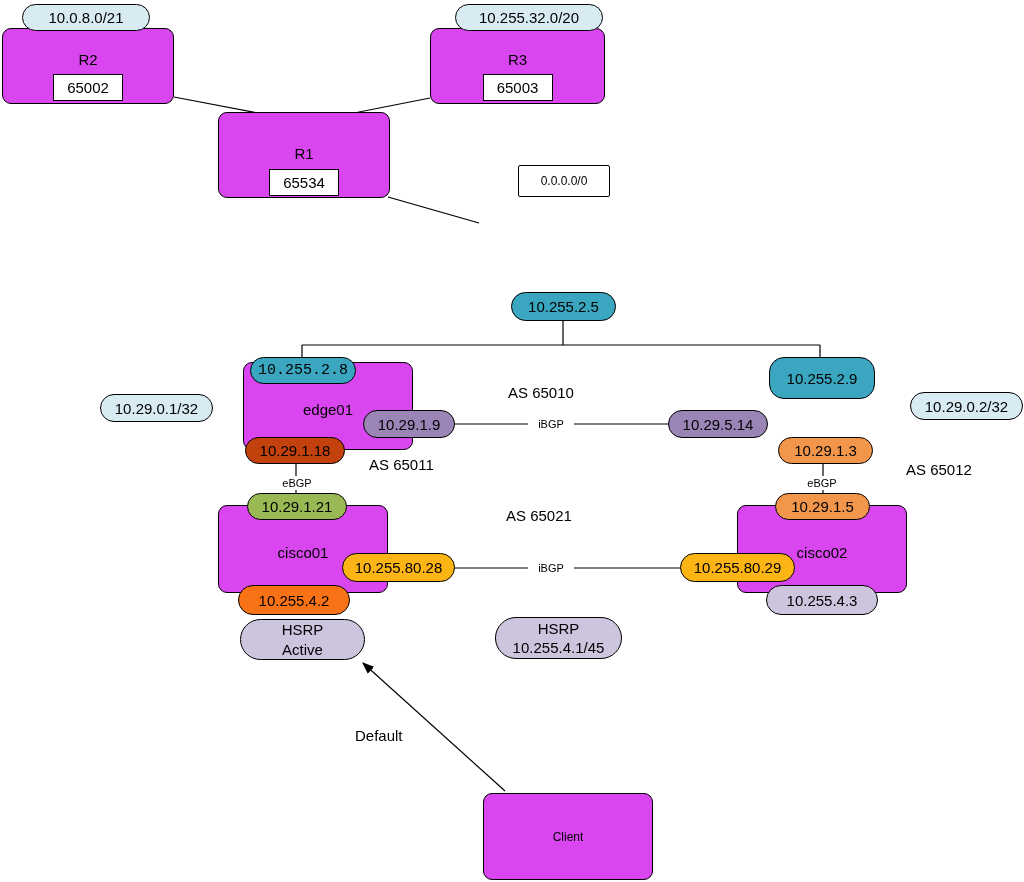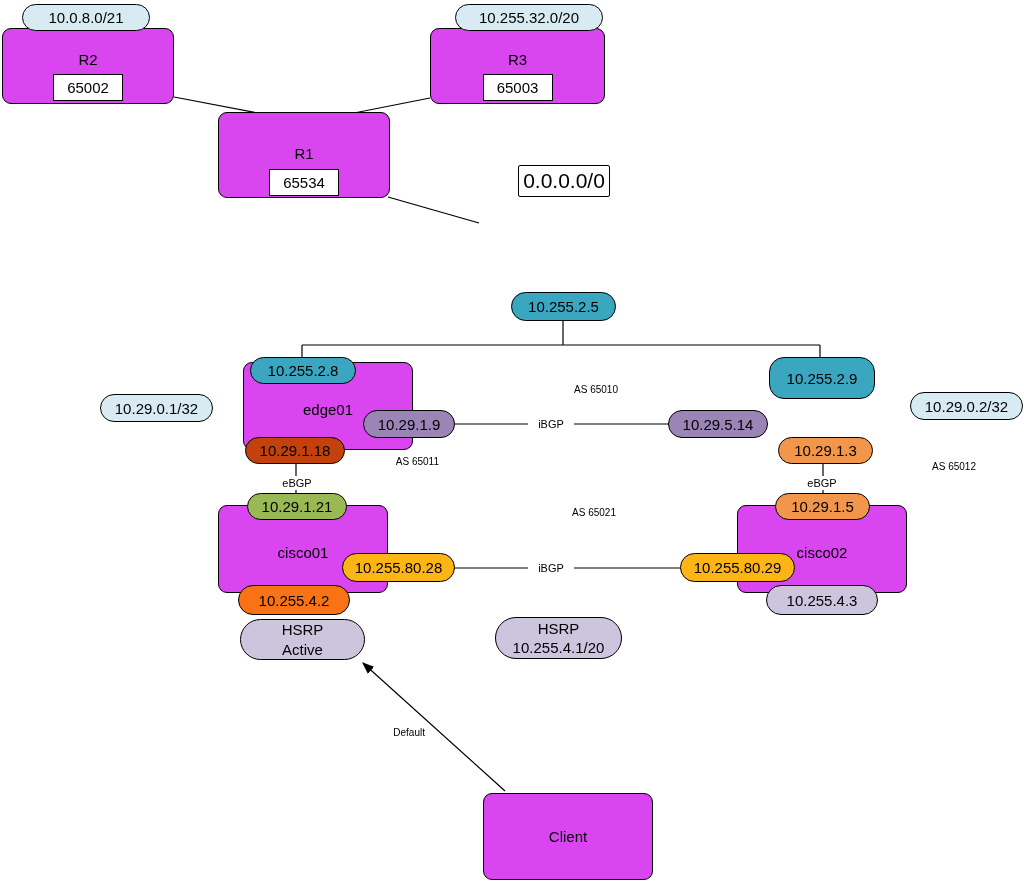--- a/index.html
+++ b/index.html
@@ -9,26 +9,26 @@
   .wires { position:absolute; left:0; top:0; width:1024px; height:882px; }
   .node-box { position:absolute; background:#d946ef; border:1.4px solid #000; border-radius:9px; }
   .box-label { position:absolute; left:0; right:0; text-align:center; font-size:15px; }
   .asn-box { position:absolute; left:50%; transform:translateX(-50%); width:70px; height:27px;
              border:1.3px solid #000; background:#fff; display:flex; align-items:center;
              justify-content:center; font-size:15px; }
   .pill { position:absolute; border:1.4px solid #000; border-radius:15px; display:flex;
           align-items:center; justify-content:center; font-size:15px; background:#fff; }
   .pill.two-line { flex-direction:column; line-height:1.28; border-radius:22px; }
   .rect-label { position:absolute; border:1.3px solid #000; background:#fff; display:flex;
-                align-items:center; justify-content:center; font-size:21px; border-radius:2px; }
-  .float-label { position:absolute; font-size:10px; text-align:right; }
+                align-items:center; justify-content:center; font-size:12px; border-radius:2px; }
+  .float-label { position:absolute; font-size:15px; text-align:left; }
   .small-label { position:absolute; font-size:11px; background:#fff; text-align:center;
                  line-height:14px; padding:0 1px; }
   .center-label { position:absolute; left:0; top:0; right:0; bottom:0; display:flex;
-                  align-items:center; justify-content:center; font-size:15px; }
+                  align-items:center; justify-content:center; font-size:12px; }
 </style>
 </head>
 <body>
 
 <div class="canvas">
 
   <svg class="wires" viewBox="0 0 1024 882" xmlns="http://www.w3.org/2000/svg">
     <defs>
       <marker id="arrowhead" markerWidth="11" markerHeight="9" refX="9" refY="4" orient="auto">
         <path d="M0,0 L10,4 L0,8 z" fill="#000"></path>
@@ -84,21 +84,21 @@
   <div class="node-box" style="left:483px; top:793px; width:170px; height:87px;">
     <div class="center-label">Client</div>
   </div>
 
   <div class="pill" style="left: 22px; top: 4px; width: 128px; height: 27px; background-color: rgb(216, 235, 243);">10.0.8.0/21</div>
 
   <div class="pill" style="left: 455px; top: 4px; width: 148px; height: 27px; background-color: rgb(216, 235, 243);">10.255.32.0/20</div>
 
   <div class="pill" style="left: 511px; top: 292px; width: 105px; height: 29px; background-color: rgb(58, 166, 191);">10.255.2.5</div>
 
-  <div class="pill" style="left: 250px; top: 357px; width: 106px; height: 27px; background-color: rgb(58, 166, 191);">10.255.2.8</div>
+  <div class="pill" style="left: 250px; top: 357px; width: 106px; height: 27px; background-color: rgb(58, 166, 191); font-family: Liberation Mono, monospace;">10.255.2.8</div>
 
   <div class="pill" style="left: 100px; top: 394px; width: 113px; height: 28px; background-color: rgb(216, 235, 243);">10.29.0.1/32</div>
 
   <div class="pill" style="left: 363px; top: 410px; width: 92px; height: 28px; background-color: rgb(155, 133, 182);">10.29.1.9</div>
 
   <div class="pill" style="left: 245px; top: 437px; width: 100px; height: 27px; background-color: #c2410c;">10.29.1.18</div>
 
   <div class="pill" style="left: 769px; top: 357px; width: 106px; height: 42px; background-color: rgb(58, 166, 191);">10.255.2.9</div>
 
   <div class="pill" style="left: 668px; top: 410px; width: 100px; height: 28px; background-color: rgb(155, 133, 182);">10.29.5.14</div>
@@ -119,21 +119,21 @@
 
   <div class="pill" style="left: 766px; top: 585px; width: 112px; height: 30px; background-color: rgb(205, 196, 222);">10.255.4.3</div>
 
   <div class="pill two-line" style="left: 240px; top: 619px; width: 125px; height: 41px; background-color: rgb(205, 196, 222);">
     <span>HSRP</span>
     <span>Active</span>
   </div>
 
   <div class="pill two-line" style="left: 495px; top: 617px; width: 127px; height: 42px; background-color: rgb(205, 196, 222);">
     <span>HSRP</span>
-    <span>10.255.4.1/20</span>
+    <span>10.255.4.1/45</span>
   </div>
 
   <div class="float-label" style="left:508px; top:384px; width:110px;">AS 65010</div>
 
   <div class="float-label" style="left:369px; top:456px; width:70px;">AS 65011</div>
 
   <div class="float-label" style="left:906px; top:461px; width:70px;">AS 65012</div>
 
   <div class="float-label" style="left:506px; top:507px; width:110px;">AS 65021</div>
 

